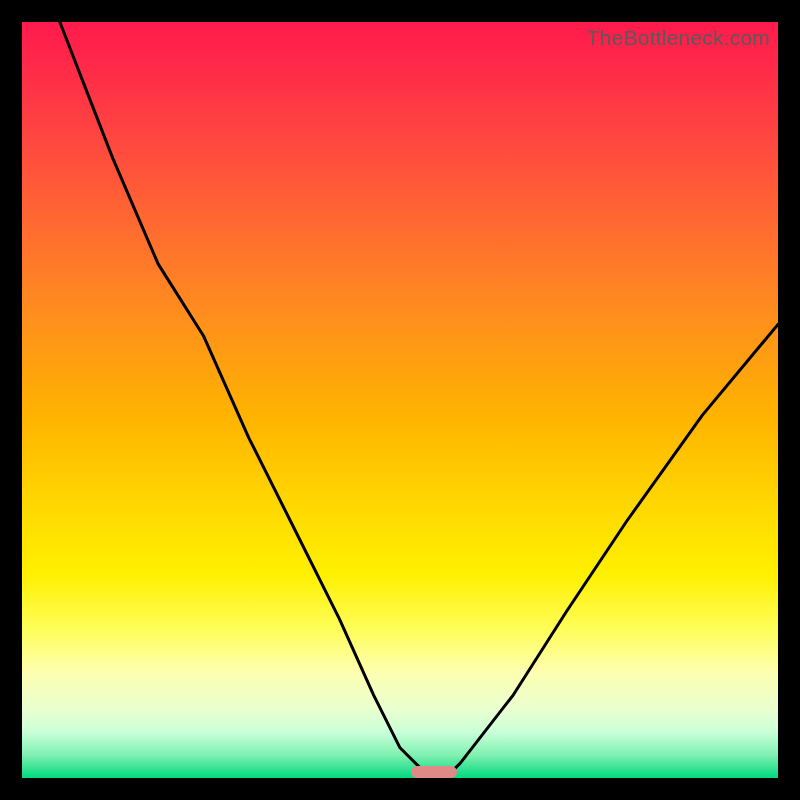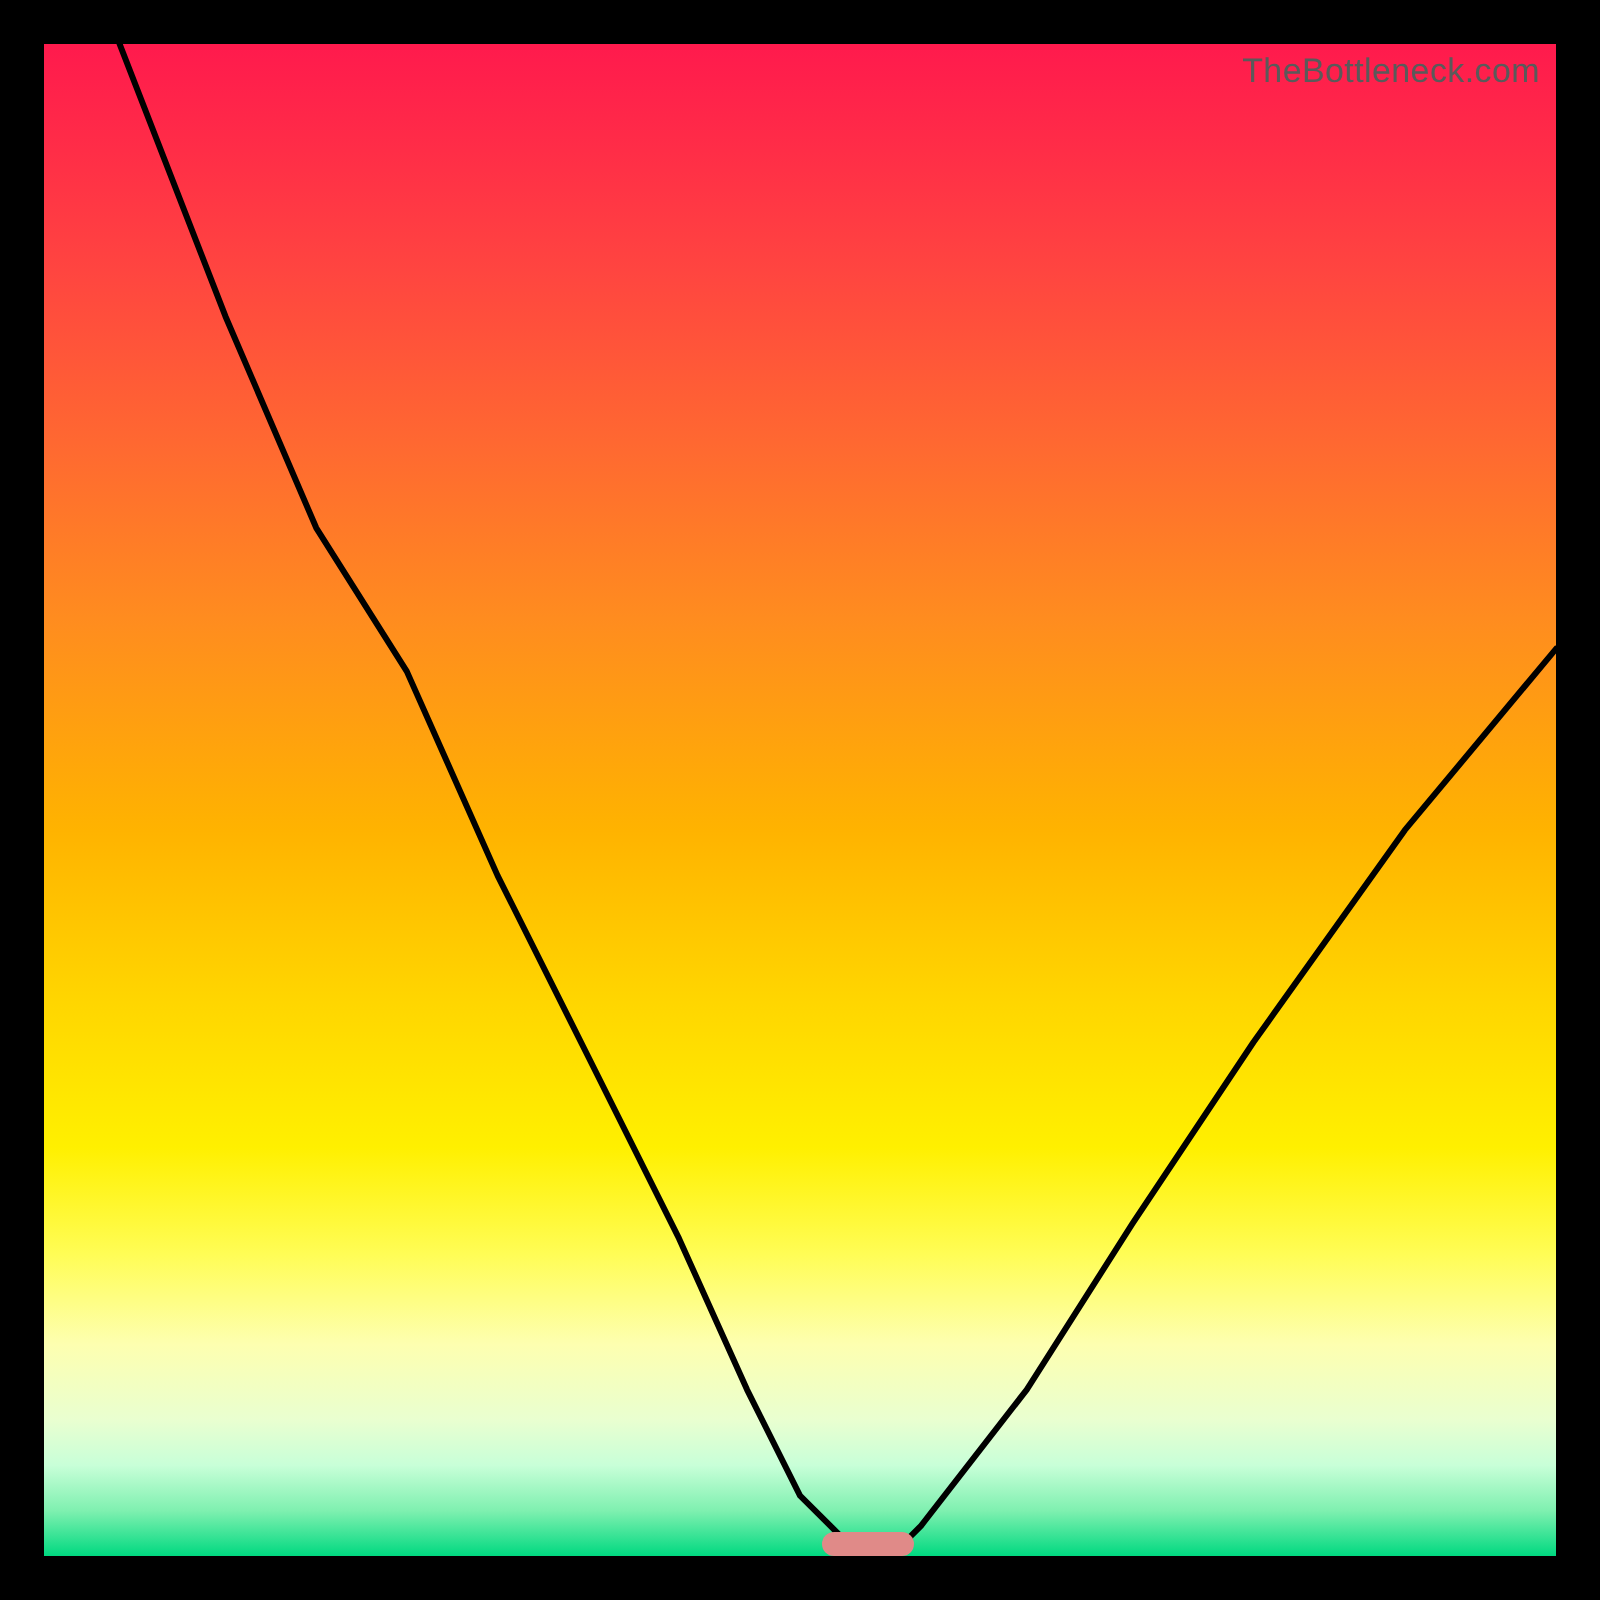--- a/index.html
+++ b/index.html
@@ -40,21 +40,21 @@
       #c8ffd8 94%,
       #7ff0b0 97%,
       #00d980 100%
     );
   }
   .watermark {
     position: absolute;
     top: 4px;
     right: 8px;
     color: #5a5a5a;
-    font-size: 17px;
+    font-size: 21px;
     letter-spacing: 0.2px;
     font-weight: 500;
     user-select: none;
   }
   svg.curve {
     position: absolute;
     inset: 0;
     width: 100%;
     height: 100%;
   }

